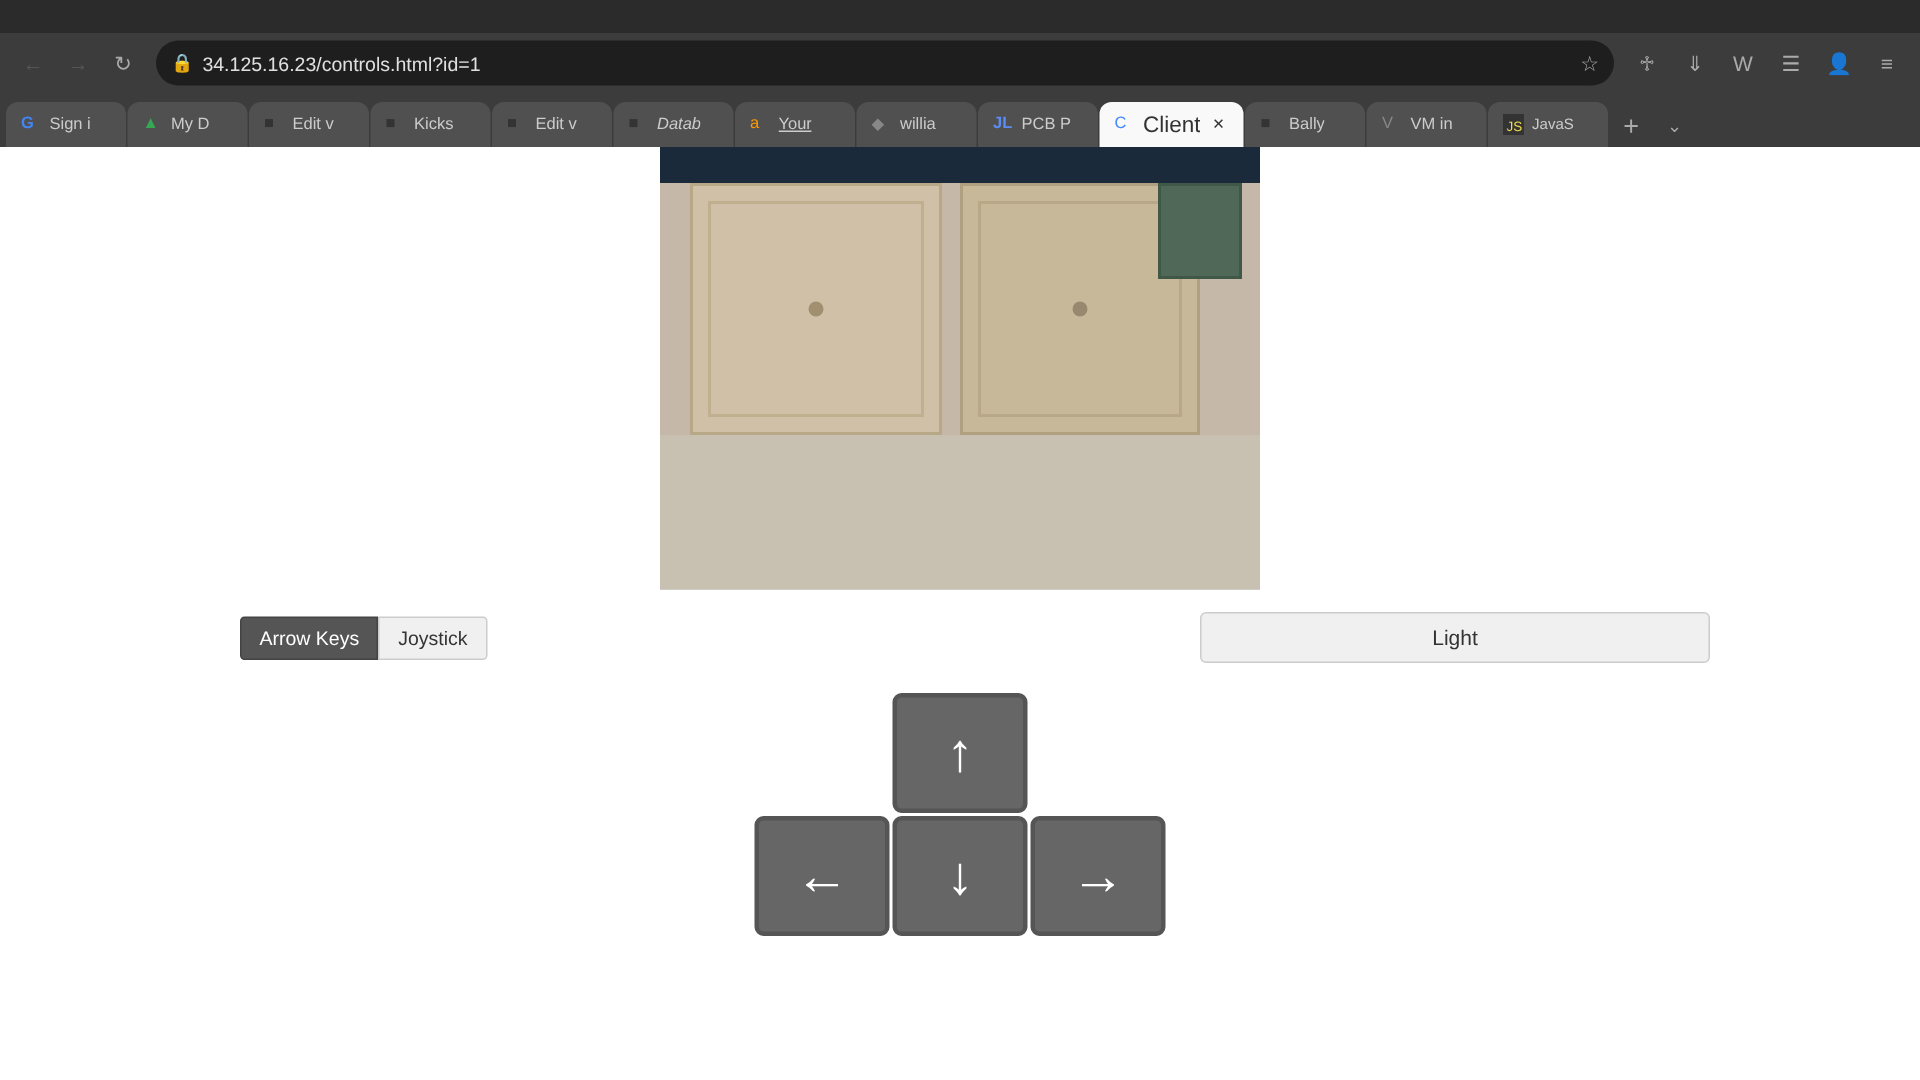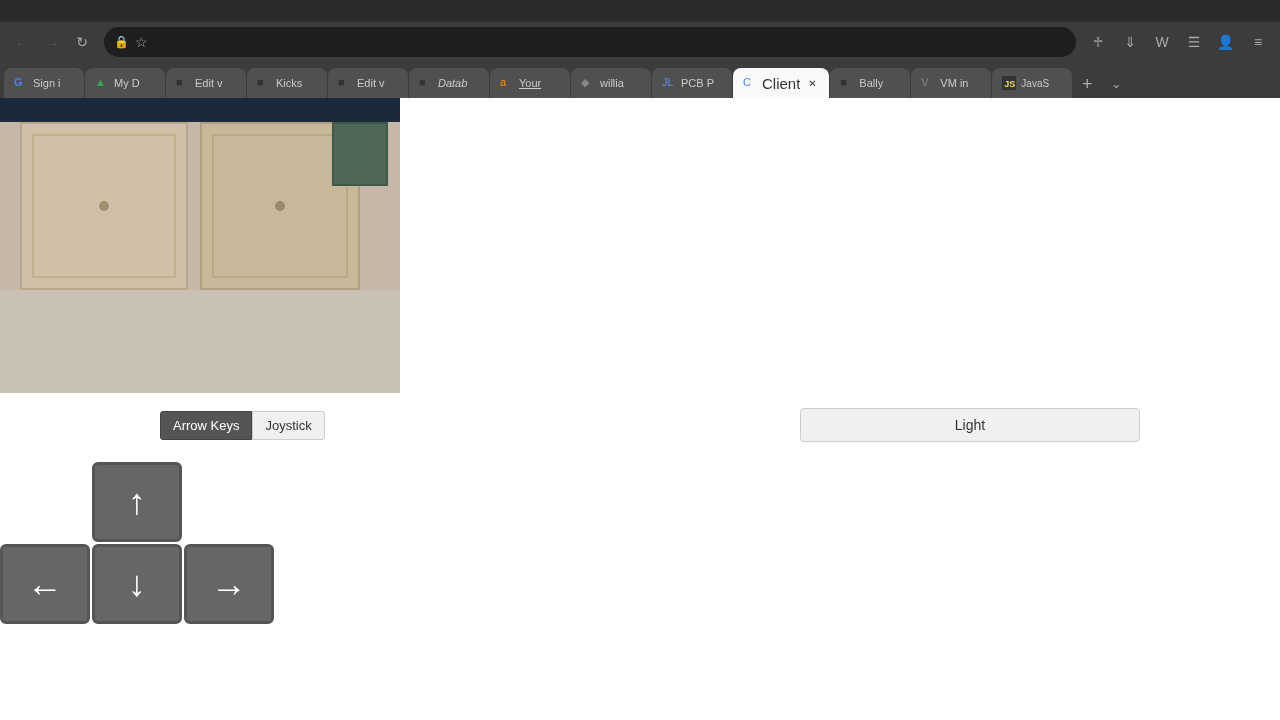--- a/index.html
+++ b/index.html
@@ -165,21 +165,21 @@
       justify-content: center;
     }
 
     
     .page-content {
       background: #ffffff;
       width: 100%;
       height: calc(720px - 22px - 40px - 36px);
       display: flex;
       flex-direction: column;
-      align-items: flex-start;
+      align-items: center;
       padding: 0;
       overflow: hidden;
       position: relative;
     }
 
     
     .camera-feed {
       width: 400px;
       height: 295px;
       background: #a8bfb8;
@@ -279,20 +279,21 @@
 <div class="browser-chrome"></div>
 
 <div class="browser-toolbar">
   <div class="browser-nav-buttons">
     <button class="nav-btn disabled">←</button>
     <button class="nav-btn disabled">→</button>
     <button class="nav-btn">↻</button>
   </div>
   <div class="address-bar-container">
     <span class="address-bar-icon">🔒</span>
+    <input class="address-bar" type="text" value="34.125.16.23/controls.html?id=1" style="">
     <span style="color:#aaa;font-size:14px;">☆</span>
   </div>
   <div class="toolbar-actions">
     <button class="toolbar-action-btn">♱</button>
     <button class="toolbar-action-btn">⇓</button>
     <button class="toolbar-action-btn">W</button>
     <button class="toolbar-action-btn">☰</button>
     <button class="toolbar-action-btn">👤</button>
     <button class="toolbar-action-btn">≡</button>
   </div>
@@ -325,38 +326,38 @@
   </div>
   <div class="tab inactive">
     <span class="tab-favicon" style="color:#f90;font-size:11px;">a</span>
     <span style="font-size:11px;overflow:hidden;max-width:60px;text-decoration:underline;">Your</span>
   </div>
   <div class="tab inactive">
     <span class="tab-favicon" style="color:#888;font-size:11px;">◆</span>
     <span style="font-size:11px;overflow:hidden;max-width:60px;">willia</span>
   </div>
   <div class="tab inactive">
-    <span class="tab-favicon" style="color:#5b8cf5;font-size:11px;font-weight:normal;">JL</span>
+    <span class="tab-favicon" style="color:#5b8cf5;font-size:11px;font-weight:bold;">JL</span>
     <span style="font-size:11px;overflow:hidden;max-width:60px;">PCB P</span>
   </div>
   <div class="tab active">
     <span class="tab-favicon" style="color:#4488ff;font-size:11px;">C</span>
     <span style="font-size:15px;overflow:hidden;max-width:60px;">Client</span>
     <button class="tab-close">✕</button>
   </div>
   <div class="tab inactive">
     <span class="tab-favicon" style="color:#333;font-size:11px;">■</span>
     <span style="font-size:11px;overflow:hidden;max-width:60px;">Bally</span>
   </div>
   <div class="tab inactive">
     <span class="tab-favicon" style="color:#888;font-size:11px;">V</span>
     <span style="font-size:11px;overflow:hidden;max-width:60px;">VM in</span>
   </div>
   <div class="tab inactive">
-    <span class="tab-favicon" style="color:#f0db4f;background:#333;font-size:9px;padding:3px 2px;font-weight:bold;">JS</span>
+    <span class="tab-favicon" style="color:#f0db4f;background:#333;font-size:9px;padding:3px 2px;">JS</span>
     <span style="font-size:10px;overflow:hidden;max-width:60px;">JavaS</span>
   </div>
   <button class="tab-new-btn">+</button>
   <button class="tab-new-btn" style="font-size:12px;">⌄</button>
 </div>
 
 <div class="page-content">
 
   <div class="camera-feed">
     <div class="camera-feed-bg">

